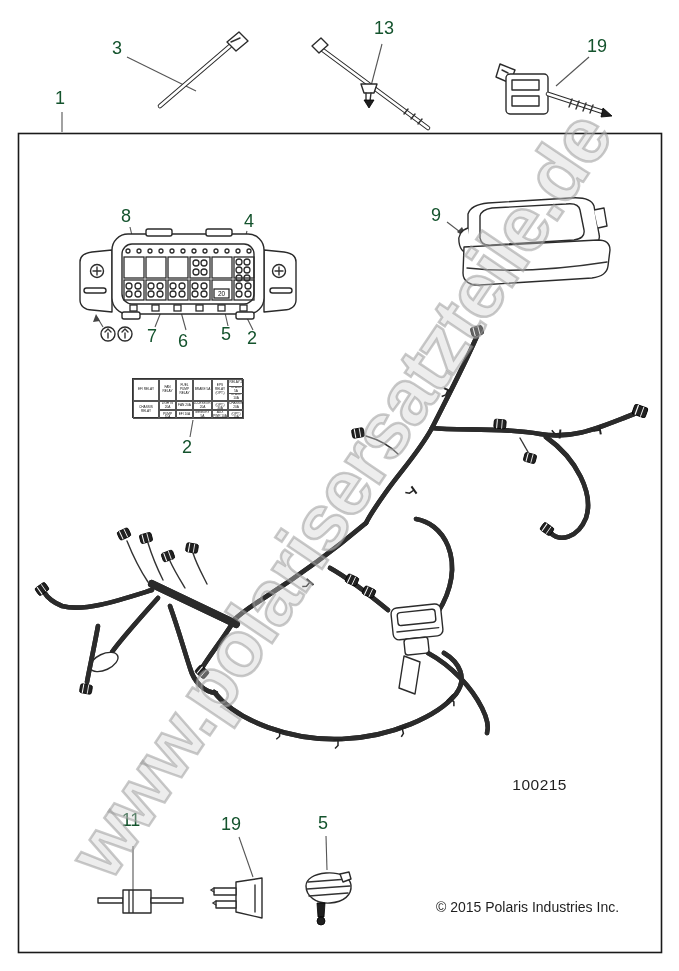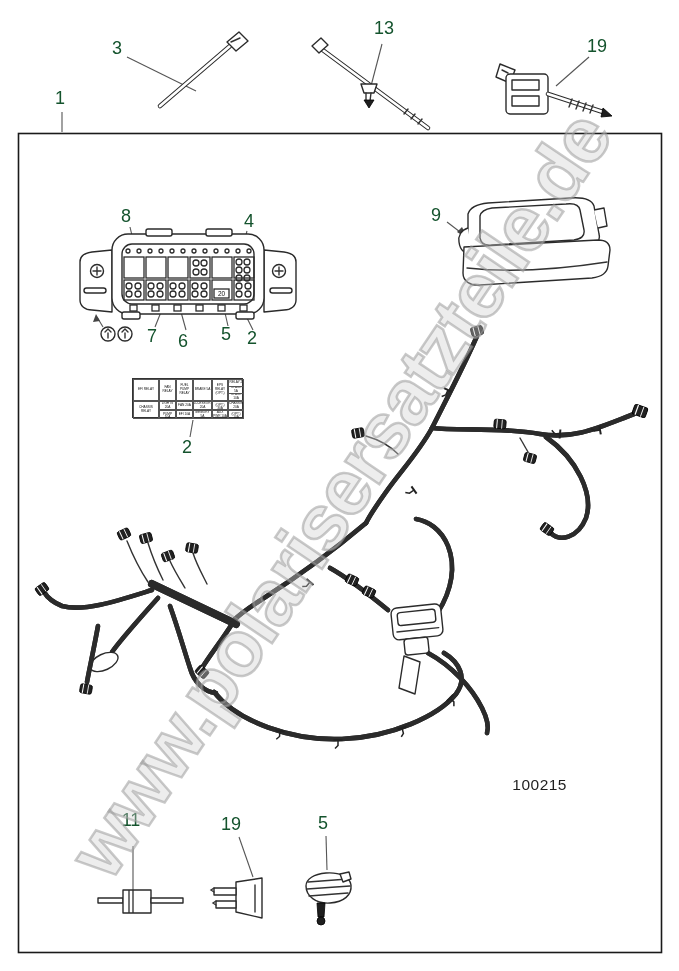--- a/index.html
+++ b/index.html
@@ -359,15 +359,16 @@
   <div class="callout" style="left:152px;top:336px">7</div>
   <div class="callout" style="left:183px;top:341px">6</div>
   <div class="callout" style="left:226px;top:334px">5</div>
   <div class="callout" style="left:252px;top:338px">2</div>
   <div class="callout" style="left:187px;top:447px">2</div>
   <div class="callout" style="left:131px;top:820px">11</div>
   <div class="callout" style="left:231px;top:824px">19</div>
   <div class="callout" style="left:323px;top:823px">5</div>
 
   <div class="stamp" id="dwg-no">100215</div>
+  <div class="stamp" id="copyright">© 2015 Polaris Industries Inc.</div>
 
   <div id="watermark">www.polarisersatzteile.de</div>
 </div>
 
 </body></html>

